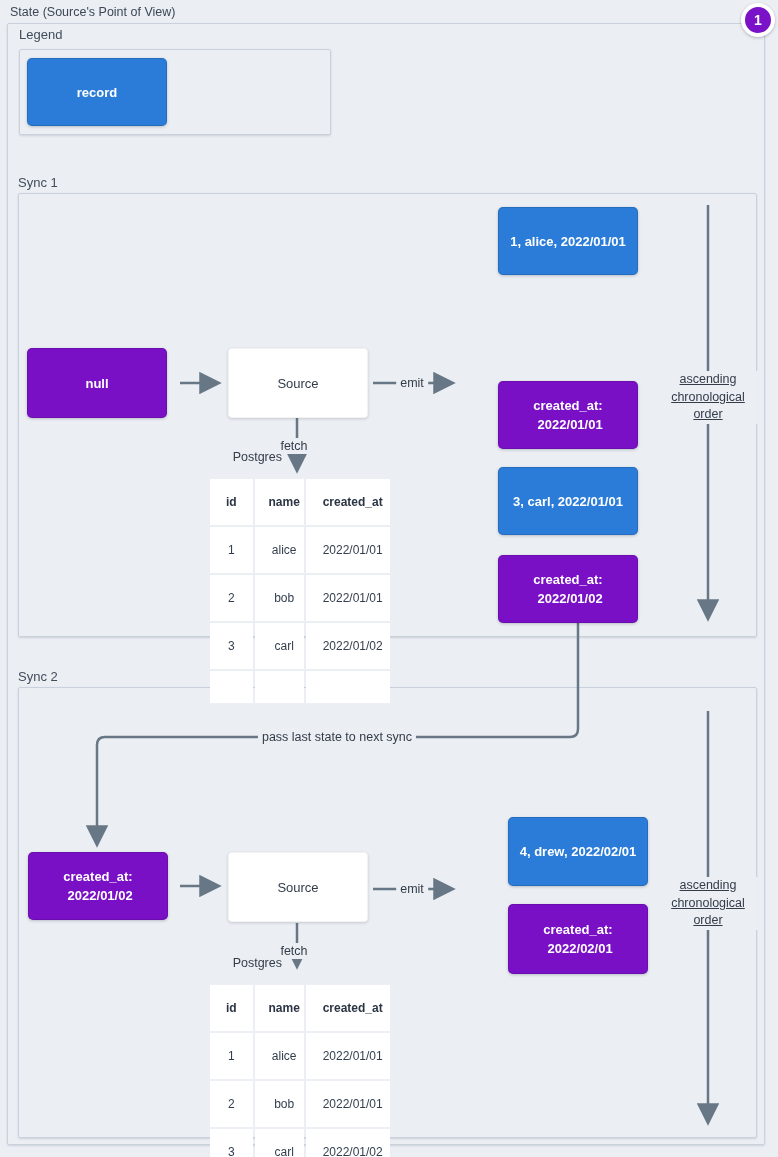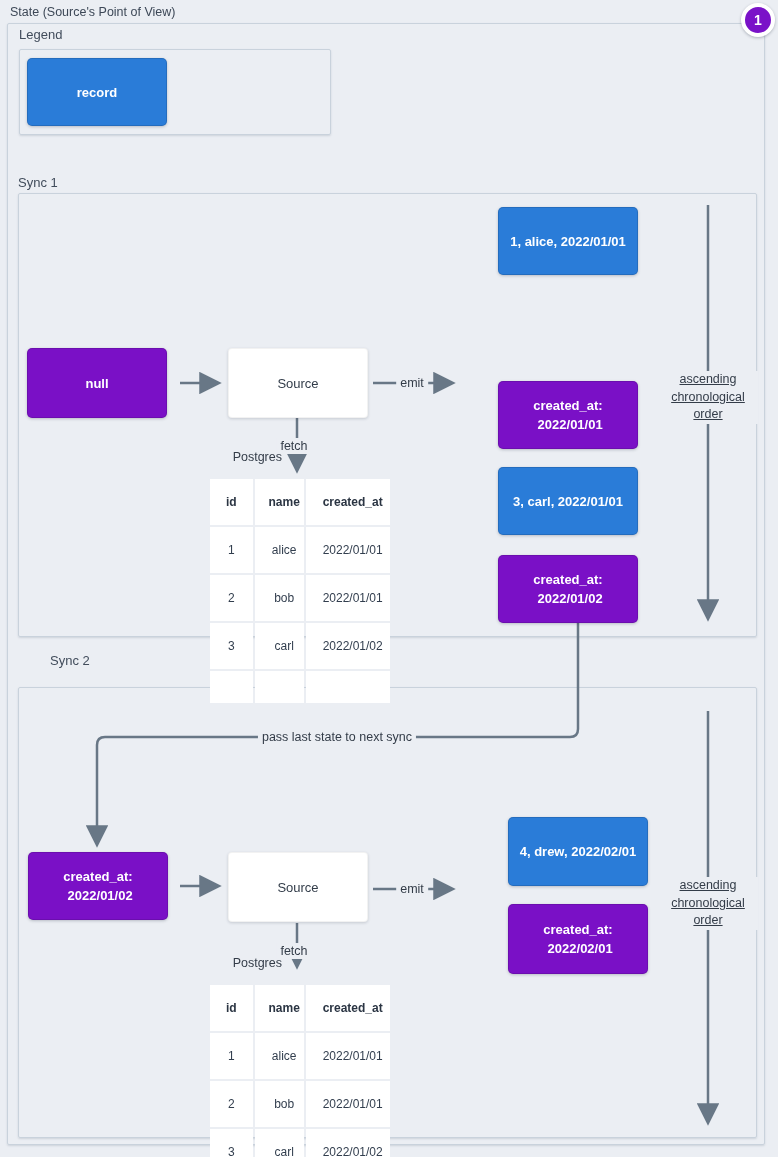--- a/index.html
+++ b/index.html
@@ -74,21 +74,21 @@
   <div class="page-title">State (Source's Point of View)</div>
   <div class="group-box" style="left:7px; top:23px; width:758px; height:1122px;"></div>
 
   <div class="group-label" style="left:19px; top:27px;">Legend</div>
   <div class="group-box" style="left:19px; top:49px; width:312px; height:86px;"></div>
   <div class="node record" style="left:27px; top:58px; width:140px; height:68px;">record</div>
 
   <div class="group-label" style="left:18px; top:175px;">Sync 1</div>
   <div class="group-box" style="left:18px; top:193px; width:739px; height:444px;"></div>
 
-  <div class="group-label" style="left:18px; top:653px;margin-left:32px;">Sync 2</div>
+  <div class="group-label" style="left:18px; top:669px;">Sync 2</div>
   <div class="group-box" style="left:18px; top:687px; width:739px; height:451px;"></div>
 
   <svg class="lines" width="778" height="1157" viewBox="0 0 778 1157">
     <defs>
       <marker id="ah" markerWidth="9" markerHeight="9" refX="7.5" refY="4.5" orient="auto">
         <path d="M0,0 L9,4.5 L0,9 z" fill="#687786"></path>
       </marker>
     </defs>
     <g stroke="#687786" stroke-width="2.5" fill="none">
 

